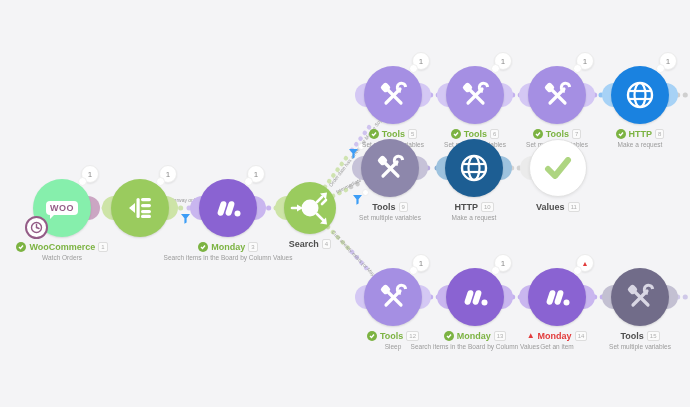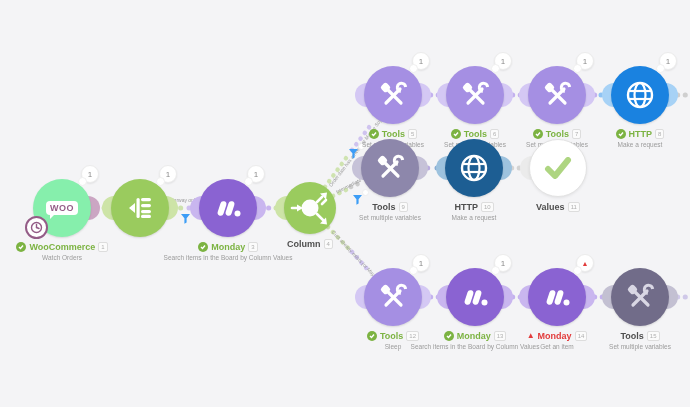--- a/index.html
+++ b/index.html
@@ -209,21 +209,21 @@
             <line x1="38" y1="22" x2="42" y2="18"></line>
             <line x1="33" y1="32" x2="39" y2="38"></line>
           </g>
           <polygon points="13,22.5 19,26 13,29.5" fill="#fff"></polygon>
           <polygon points="36,11.5 43,10.5 42,17.5" fill="#fff"></polygon>
           <polygon points="36,41.5 43,42.5 42,35.5" fill="#fff"></polygon>
         </svg>
       </div>
     </div>
     <div class="labels dark">
-      <span>Column</span>
+      <span>Search</span>
         <span class="idchip">4</span>
     </div>
   </div>
 
   <div class="node n-tools" style="left:393px;top:66px;">
     <div class="cwrap">
       <span class="ear l"></span>
         <span class="ear r"></span>
       <div class="circle">
         <svg width="32" height="32">

